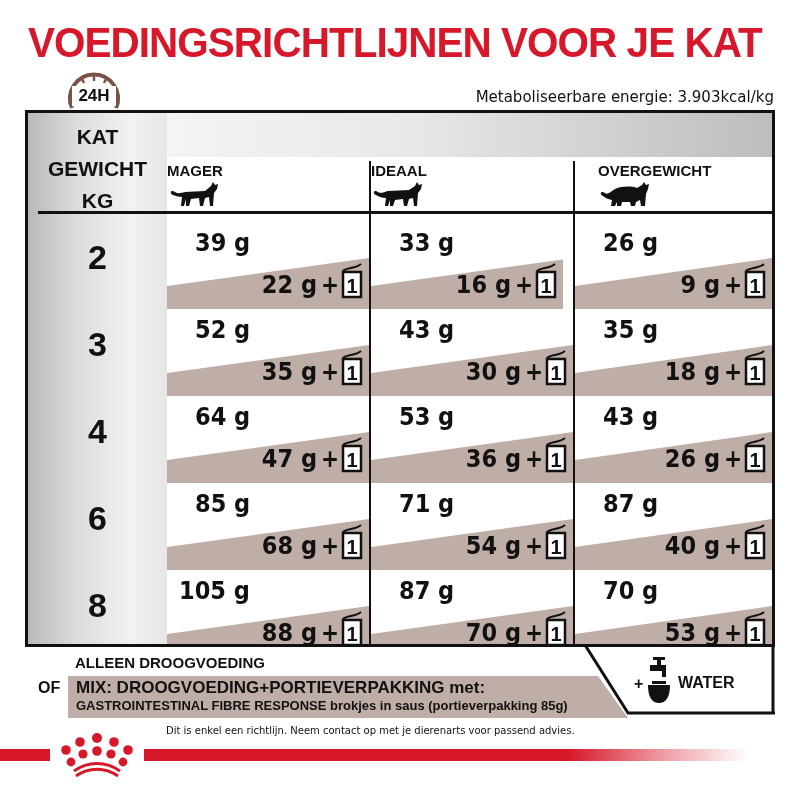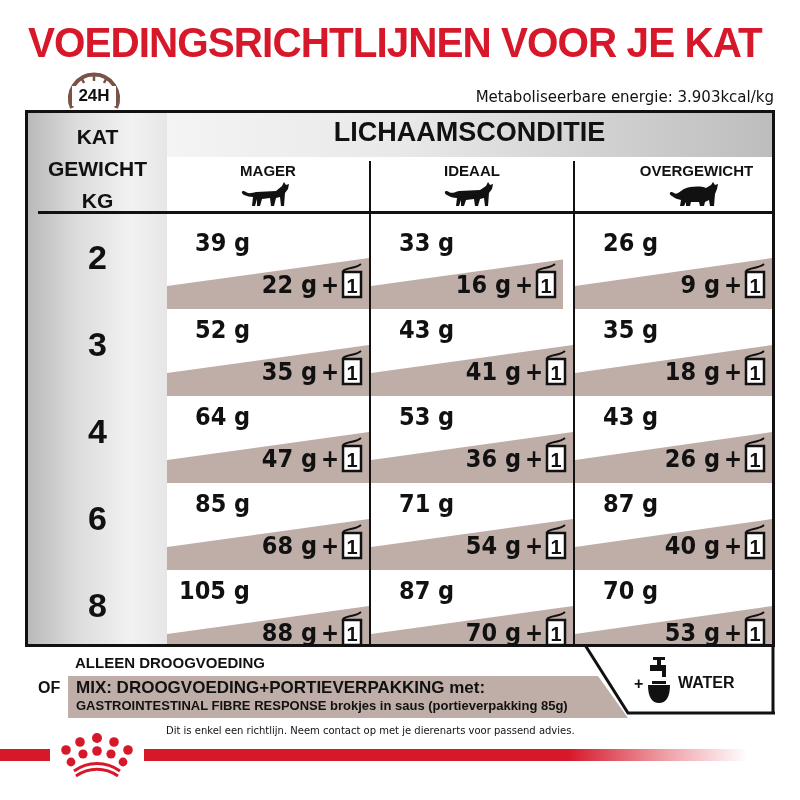--- a/index.html
+++ b/index.html
@@ -17,21 +17,21 @@
            border:3px solid #111; box-sizing:border-box; overflow:hidden; }
   .leftcol { position:absolute; left:0; top:0; width:139px; height:100%;
              background:linear-gradient(90deg,#b9b9b9 0%,#dcdcdc 35%,#f2f2f2 75%,#e6e6e6 100%); }
   .topband { position:absolute; left:139px; top:0; right:0; height:44px;
              background:linear-gradient(90deg,#f4f4f4 0%,#e8e8e8 40%,#cfcfcf 75%,#bdbdbd 100%); }
   .band-title { position:absolute; left:139px; right:0; top:4px; text-align:center;
                 font-size:27px; font-weight:bold; font-family:"Liberation Sans",sans-serif; }
   .kat-head { position:absolute; left:0; width:139px; top:8px; text-align:center;
               font-weight:bold; font-size:21px; line-height:32px; font-family:"Liberation Sans",sans-serif; }
   .hline { position:absolute; left:10px; right:0; top:98px; height:3px; background:#111; }
-  .colhead { position:absolute; top:44px; height:54px; background:#fff; text-align:center; }
+  .colhead { position:absolute; top:44px; height:54px; background:#fff; }
   .colhead .lbl { font-weight:bold; font-size:15px; margin-top:5px; font-family:"Liberation Sans",sans-serif; }
   .colhead svg { margin-top:2px; }
   .vline { position:absolute; top:48px; bottom:0; width:2px; background:#111; }
   .row { position:absolute; left:0; right:0; height:87px; }
   .weight { position:absolute; left:0; width:139px; top:0; height:87px; line-height:87px;
             text-align:center; font-weight:bold; font-size:34px; font-family:"Liberation Sans",sans-serif; }
   .cell { position:absolute; top:8px; height:87px; background:#fff; overflow:hidden; }
   .cell svg.wedge { position:absolute; left:0; top:0; }
   .dry { position:absolute; left:28px; top:6px; font-size:25px; font-weight:bold; }
   .mix { position:absolute; right:52px; top:48px; font-size:25px; font-weight:bold; white-space:nowrap; }
@@ -68,21 +68,20 @@
     <line x1="51" y1="18" x2="47" y2="20"></line>
   </g>
 </svg>
 <div class="clock-label">24H</div>
 
 <div class="energy">Metaboliseerbare energie: 3.903kcal/kg</div>
 
 <div class="table">
   <div class="leftcol"></div>
   <div class="topband"></div>
-  <div class="band-title">LICHAAMSCONDITIE</div>
   <div class="kat-head">
     <div>KAT</div>
     <div>GEWICHT</div>
     <div>KG</div>
   </div>
 
   <div class="colhead" style="left:139px;width:202px;">
     <div class="lbl">MAGER</div>
     <svg width="60" height="26" viewBox="0 0 60 26">
       <path d="M6 14 C2 12 4 8 8 11 C11 13 14 12 18 11 L38 10 L44 5 L46 1 L48 4 L51 3 L50 8 L47 12 L46 25 L43 25 L42 16 L38 17 L36 25 L33 25 L32 17 L24 18 L22 25 L19 25 L19 18 L17 25 L14 25 L15 16 C12 16 9 15 6 14 Z" fill="#111"></path>
@@ -161,21 +160,21 @@
           <path d="M2 8 C6 4 14 6 20 1" stroke="#111" stroke-width="2" fill="none"></path>
           <rect x="2" y="9" width="18" height="25" fill="#fff" stroke="#111" stroke-width="2.5"></rect>
           <text x="11" y="30" text-anchor="middle" font-size="20" font-weight="bold" font-family="Liberation Sans, sans-serif" fill="#111">1</text>
         </svg>
     </div>
     <div class="cell" style="left:343px;width:202px;">
       <svg class="wedge" width="202" height="87">
           <polygon points="0,64 202,36 202,87 0,87" fill="#bfaea8"></polygon>
         </svg>
       <div class="dry">43 g</div>
-      <div class="mix">41 g</div>
+      <div class="mix">30 g</div>
       <div class="plus">+</div>
       <svg class="pouch" width="22" height="36" viewBox="0 0 22 36">
           <path d="M2 8 C6 4 14 6 20 1" stroke="#111" stroke-width="2" fill="none"></path>
           <rect x="2" y="9" width="18" height="25" fill="#fff" stroke="#111" stroke-width="2.5"></rect>
           <text x="11" y="30" text-anchor="middle" font-size="20" font-weight="bold" font-family="Liberation Sans, sans-serif" fill="#111">1</text>
         </svg>
     </div>
     <div class="cell" style="left:547px;width:197px;">
       <svg class="wedge" width="197" height="87">
           <polygon points="0,64 197,36 197,87 0,87" fill="#bfaea8"></polygon>

